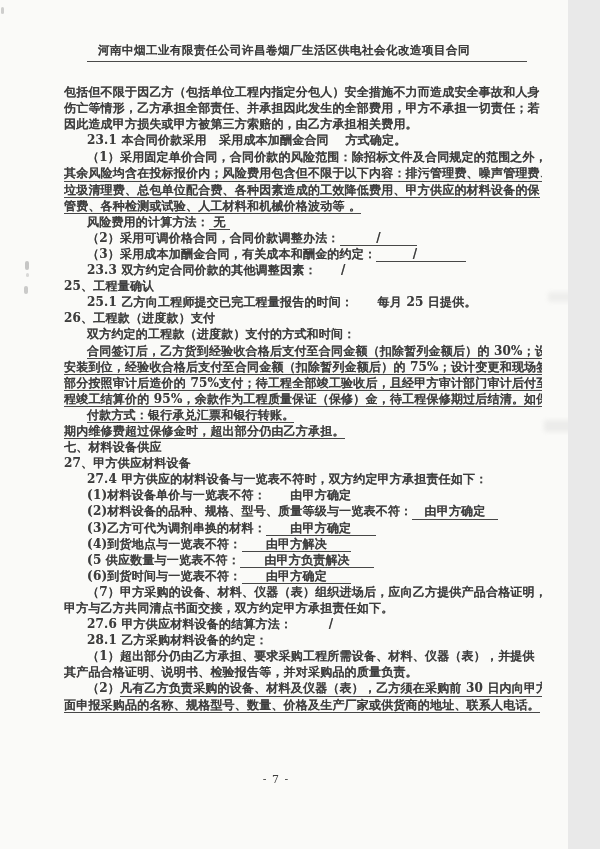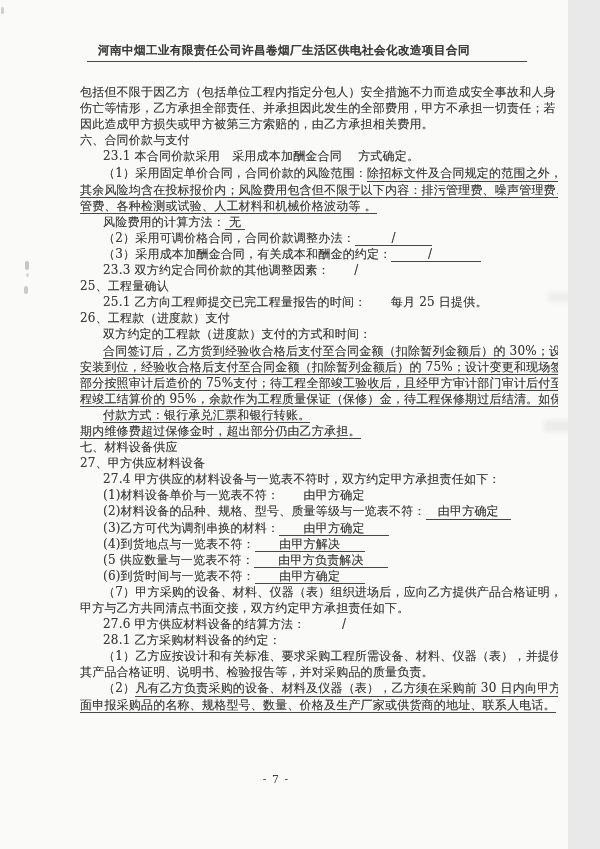--- a/index.html
+++ b/index.html
@@ -26,24 +26,24 @@
     text-shadow: 0 0 0.5px rgba(60,60,60,.6);
   }
   .header-rule {
     position: absolute;
     top: 61px; left: 87px;
     width: 440px; height: 1px;
     background: var(--rule, #4a4a4a);
   }
   .content {
     position: absolute;
-    top: 84px; left: 80px;
+    top: 84px; left: 64px;
     width: 478px;
     font-size: 12px;
-    font-weight: normal;
+    font-weight: bold;
     text-shadow: 0 0 0.4px rgba(64,64,64,.55);
   }
   .line {
     line-height: 16.1px;
     height: 16.1px;
     white-space: pre;
     overflow: hidden;
     letter-spacing: 0.2px;
   }
   .indent-1 { text-indent: 23px; }
@@ -77,24 +77,24 @@
 <body>
 
 <div class="page">
   <div class="header-title">河南中烟工业有限责任公司许昌卷烟厂生活区供电社会化改造项目合同</div>
   <div class="header-rule"></div>
 
   <div class="content">
       <div class="line indent-0"><span class="seg u">包括但不限于因乙方（包括单位工程内指定分包人）安全措施不力而造成安全事故和人身</span></div>
       <div class="line indent-0"><span class="seg u">伤亡等情形，乙方承担全部责任、并承担因此发生的全部费用，甲方不承担一切责任；若</span></div>
       <div class="line indent-0"><span class="seg u">因此造成甲方损失或甲方被第三方索赔的，由乙方承担相关费用。</span></div>
-      <div class="line indent-0"><span class="seg">六、合同价款与支付</span></div>
       <div class="line indent-1"><span class="seg">23.1 本合同价款采用</span><span class="seg u">　采用成本加酬金合同　</span><span class="seg"> 方式确定。</span></div>
       <div class="line indent-1" style="margin-top: 1px;"><span class="seg">（1）采用固定单价合同，合同价款的风险范围：</span><span class="seg u">除招标文件及合同规定的范围之外，</span></div>
       <div class="line indent-0"><span class="seg u">其余风险均含在投标报价内；风险费用包含但不限于以下内容：排污管理费、噪声管理费、</span></div>
+      <div class="line indent-0"><span class="seg u">垃圾清理费、总包单位配合费、各种因素造成的工效降低费用、甲方供应的材料设备的保</span></div>
       <div class="line indent-0"><span class="seg u">管费、各种检测或试验、人工材料和机械价格波动等 。</span></div>
       <div class="line indent-1"><span class="seg">风险费用的计算方法：</span><span class="seg u"> 无 </span></div>
       <div class="line indent-1"><span class="seg">（2）采用可调价格合同，合同价款调整办法：</span><span class="seg u">　　　/　　　</span></div>
       <div class="line indent-1"><span class="seg">（3）采用成本加酬金合同，有关成本和酬金的约定：</span><span class="seg u">　　　/　　　　</span></div>
       <div class="line indent-1"><span class="seg">23.3 双方约定合同价款的其他调整因素：</span><span class="seg u">　　/　　</span></div>
       <div class="line indent-0"><span class="seg">25、工程量确认</span></div>
       <div class="line indent-1"><span class="seg">25.1 乙方向工程师提交已完工程量报告的时间：</span><span class="seg u">　　每月 25 日提供。　　</span></div>
       <div class="line indent-0"><span class="seg">26、工程款（进度款）支付</span></div>
       <div class="line indent-1"><span class="seg">双方约定的工程款（进度款）支付的方式和时间：</span></div>
       <div class="line indent-1"><span class="seg u">合同签订后，乙方货到经验收合格后支付至合同金额（扣除暂列金额后）的 30%；设备</span></div>
@@ -109,21 +109,21 @@
       <div class="line indent-1"><span class="seg">(1)材料设备单价与一览表不符：</span><span class="seg u">　　由甲方确定　　</span></div>
       <div class="line indent-1"><span class="seg">(2)材料设备的品种、规格、型号、质量等级与一览表不符：</span><span class="seg u">　由甲方确定　</span></div>
       <div class="line indent-1"><span class="seg">(3)乙方可代为调剂串换的材料：</span><span class="seg u">　　由甲方确定　　</span></div>
       <div class="line indent-1"><span class="seg">(4)到货地点与一览表不符：</span><span class="seg u">　　由甲方解决　　</span></div>
       <div class="line indent-1"><span class="seg">(5 供应数量与一览表不符：</span><span class="seg u">　　由甲方负责解决　　</span></div>
       <div class="line indent-1"><span class="seg">(6)到货时间与一览表不符：</span><span class="seg u">　　由甲方确定　　</span></div>
       <div class="line indent-1"><span class="seg">（7）甲方采购的设备、材料、仪器（表）组织进场后，应向乙方提供产品合格证明，由</span></div>
       <div class="line indent-0"><span class="seg">甲方与乙方共同清点书面交接，双方约定甲方承担责任如下。</span></div>
       <div class="line indent-1"><span class="seg">27.6 甲方供应材料设备的结算方法：</span><span class="seg u">　　　/　　　</span></div>
       <div class="line indent-1"><span class="seg">28.1 乙方采购材料设备的约定：</span></div>
-      <div class="line indent-1"><span class="seg">（1）</span><span class="seg u">乙方应按设计和有关标准、要求采购工程所需设备、材料、仪器（表），并提供</span></div>
+      <div class="line indent-1"><span class="seg">（1）</span><span class="seg u">超出部分仍由乙方承担、要求采购工程所需设备、材料、仪器（表），并提供</span></div>
       <div class="line indent-0"><span class="seg u">其产品合格证明、说明书、检验报告等，并对采购品的质量负责。</span></div>
       <div class="line indent-1"><span class="seg">（2）</span><span class="seg u">凡有乙方负责采购的设备、材料及仪器（表），乙方须在采购前 30 日内向甲方书</span></div>
       <div class="line indent-0"><span class="seg u">面申报采购品的名称、规格型号、数量、价格及生产厂家或供货商的地址、联系人电话。</span></div>
     </div>
 
   <div class="page-number">- 7 -</div>
 
   <div class="artifact a1"></div>
   <div class="artifact a2"></div>
   <div class="artifact a3"></div>

